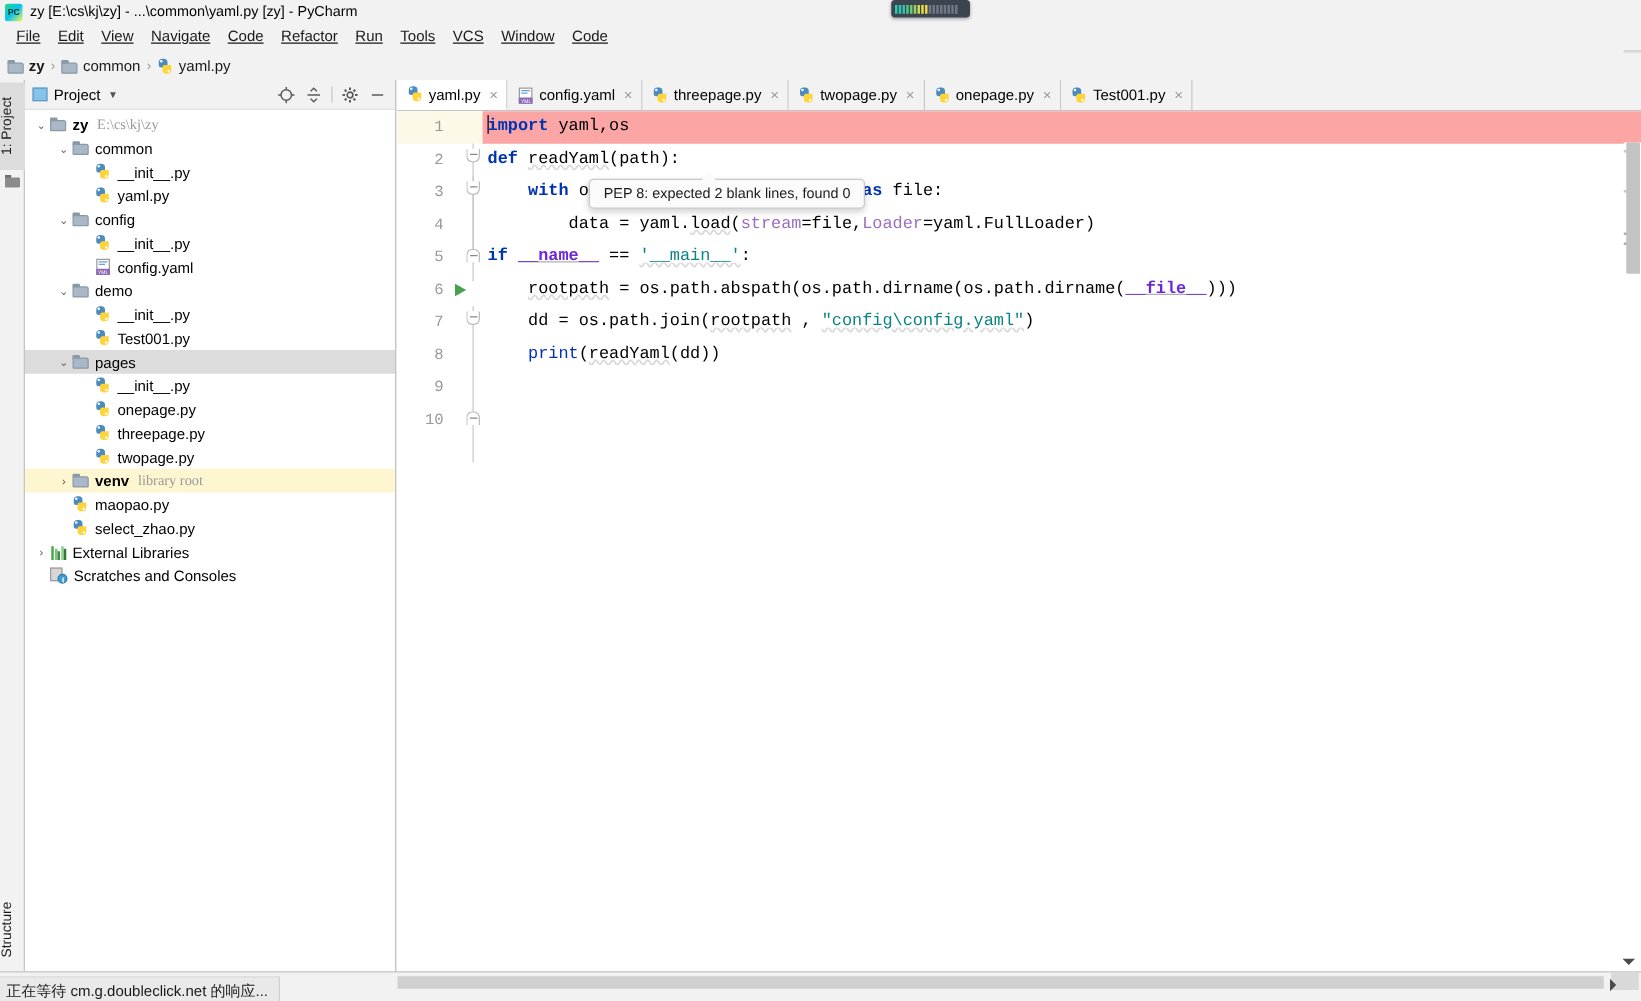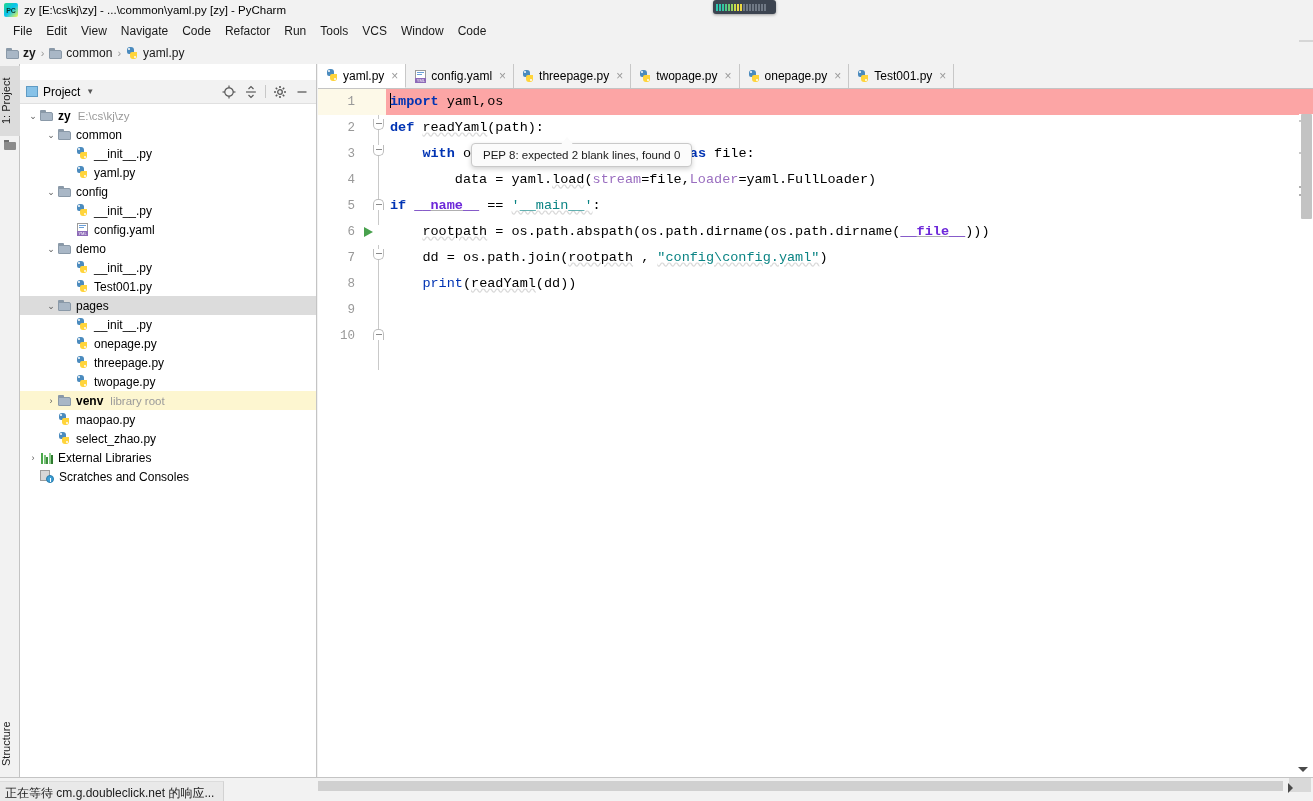--- a/index.html
+++ b/index.html
@@ -28,21 +28,21 @@
     content: "PC"; position: absolute; left: 0; top: 0; right: 0; bottom: 0;
     display: flex; align-items: center; justify-content: center;
     font-size: 7px; font-weight: bold; color: #0a3a2a;
     font-family: "Liberation Sans", sans-serif;
   }
   .title-text { font-size: 11.5px; color: #000; white-space: nowrap; }
 
   
   .menubar {
     position: absolute; left: 0; top: 21px; width: 1313px; height: 19px;
-    display: flex; align-items: center; padding-left: 6px; background: #f2f2f2;
+    display: flex; align-items: flex-start; padding-left: 6px; background: #f2f2f2; text-decoration: underline;
   }
   .menu-item {
     padding: 1px 7px; font-size: 12px; color: #1a1a1a; cursor: default;
     white-space: nowrap;
   }
 
   
   .breadcrumbbar {
     position: absolute; left: 0; top: 42px; width: 1313px; height: 22px;
     display: flex; align-items: center; padding-left: 6px; background: #f2f2f2;
@@ -98,21 +98,21 @@
   .strip-folder-ico .t { position:absolute; left:0; top:0; width:5px; height:3px;
       background:#6e6e6e; }
 
   
   .projectpanel {
     position: absolute; left: 20px; top: 64px; width: 297px; height: 713px;
     background: #fff; border-right: 1px solid #c4c4c4; overflow: hidden;
   }
   .panel-header {
     height: 24px; background: #f2f2f2; display: flex; align-items: center;
-    padding: 0 4px 0 6px; border-bottom: 1px solid #e0e0e0; margin-top: 16px;
+    padding: 0 4px 0 6px; border-bottom: 1px solid #e0e0e0;
   }
   .panel-sq {
     width: 12px; height: 11px; background: #87c2e8; border: 1px solid #5f9bc4;
     margin-right: 5px; flex: none;
   }
   .panel-title { font-size: 12px; color: #000; }
   .panel-caret { margin-left: 6px; font-size: 8px; color: #555; }
   .panel-tools { margin-left: auto; display: flex; align-items: center; gap: 2px; }
   .ptool { width: 20px; height: 18px; display:flex; align-items:center; justify-content:center;
       color:#5a5a5a; cursor:default; }
@@ -123,21 +123,21 @@
     display: flex; align-items: center; height: 19px; padding-left: 2px;
     font-size: 12px; color: #000; white-space: nowrap; cursor: default;
   }
   .tree-row.sel-gray { background: #dcdcdc; }
   .tree-row.sel-yellow { background: #fdf6d0; }
   .tree-row .arrow {
     width: 14px; text-align: center; font-size: 9px; color: #5a5a5a; flex: none;
   }
   .tree-row .lbl { margin-left: 1px; }
   .tree-row .lbl.bold { font-weight: bold; }
-  .tree-row .sub { color: #9a9a9a; margin-left: 7px; font-size: 11.5px; }
+  .tree-row .sub { color: #9a9a9a; margin-left: 7px; font-size: 11.5px; font-family: Liberation Serif, serif; }
 
   
   .ico-lib { width: 13px; height: 12px; }
   .ico-lib i { position:absolute; bottom:0; width:2px; display:block; }
   
   .ico-scr { width: 14px; height: 13px; }
   .ico-scr .pg { position:absolute; left:0; top:0; width:10px; height:11px;
       background:#d7d7d7; border:1px solid #9c9c9c; }
   .ico-scr .dot { position:absolute; right:0; bottom:0; width:8px; height:8px;
       border-radius:50%; background:#3c9fd6; border:1px solid #2a7cab; }

